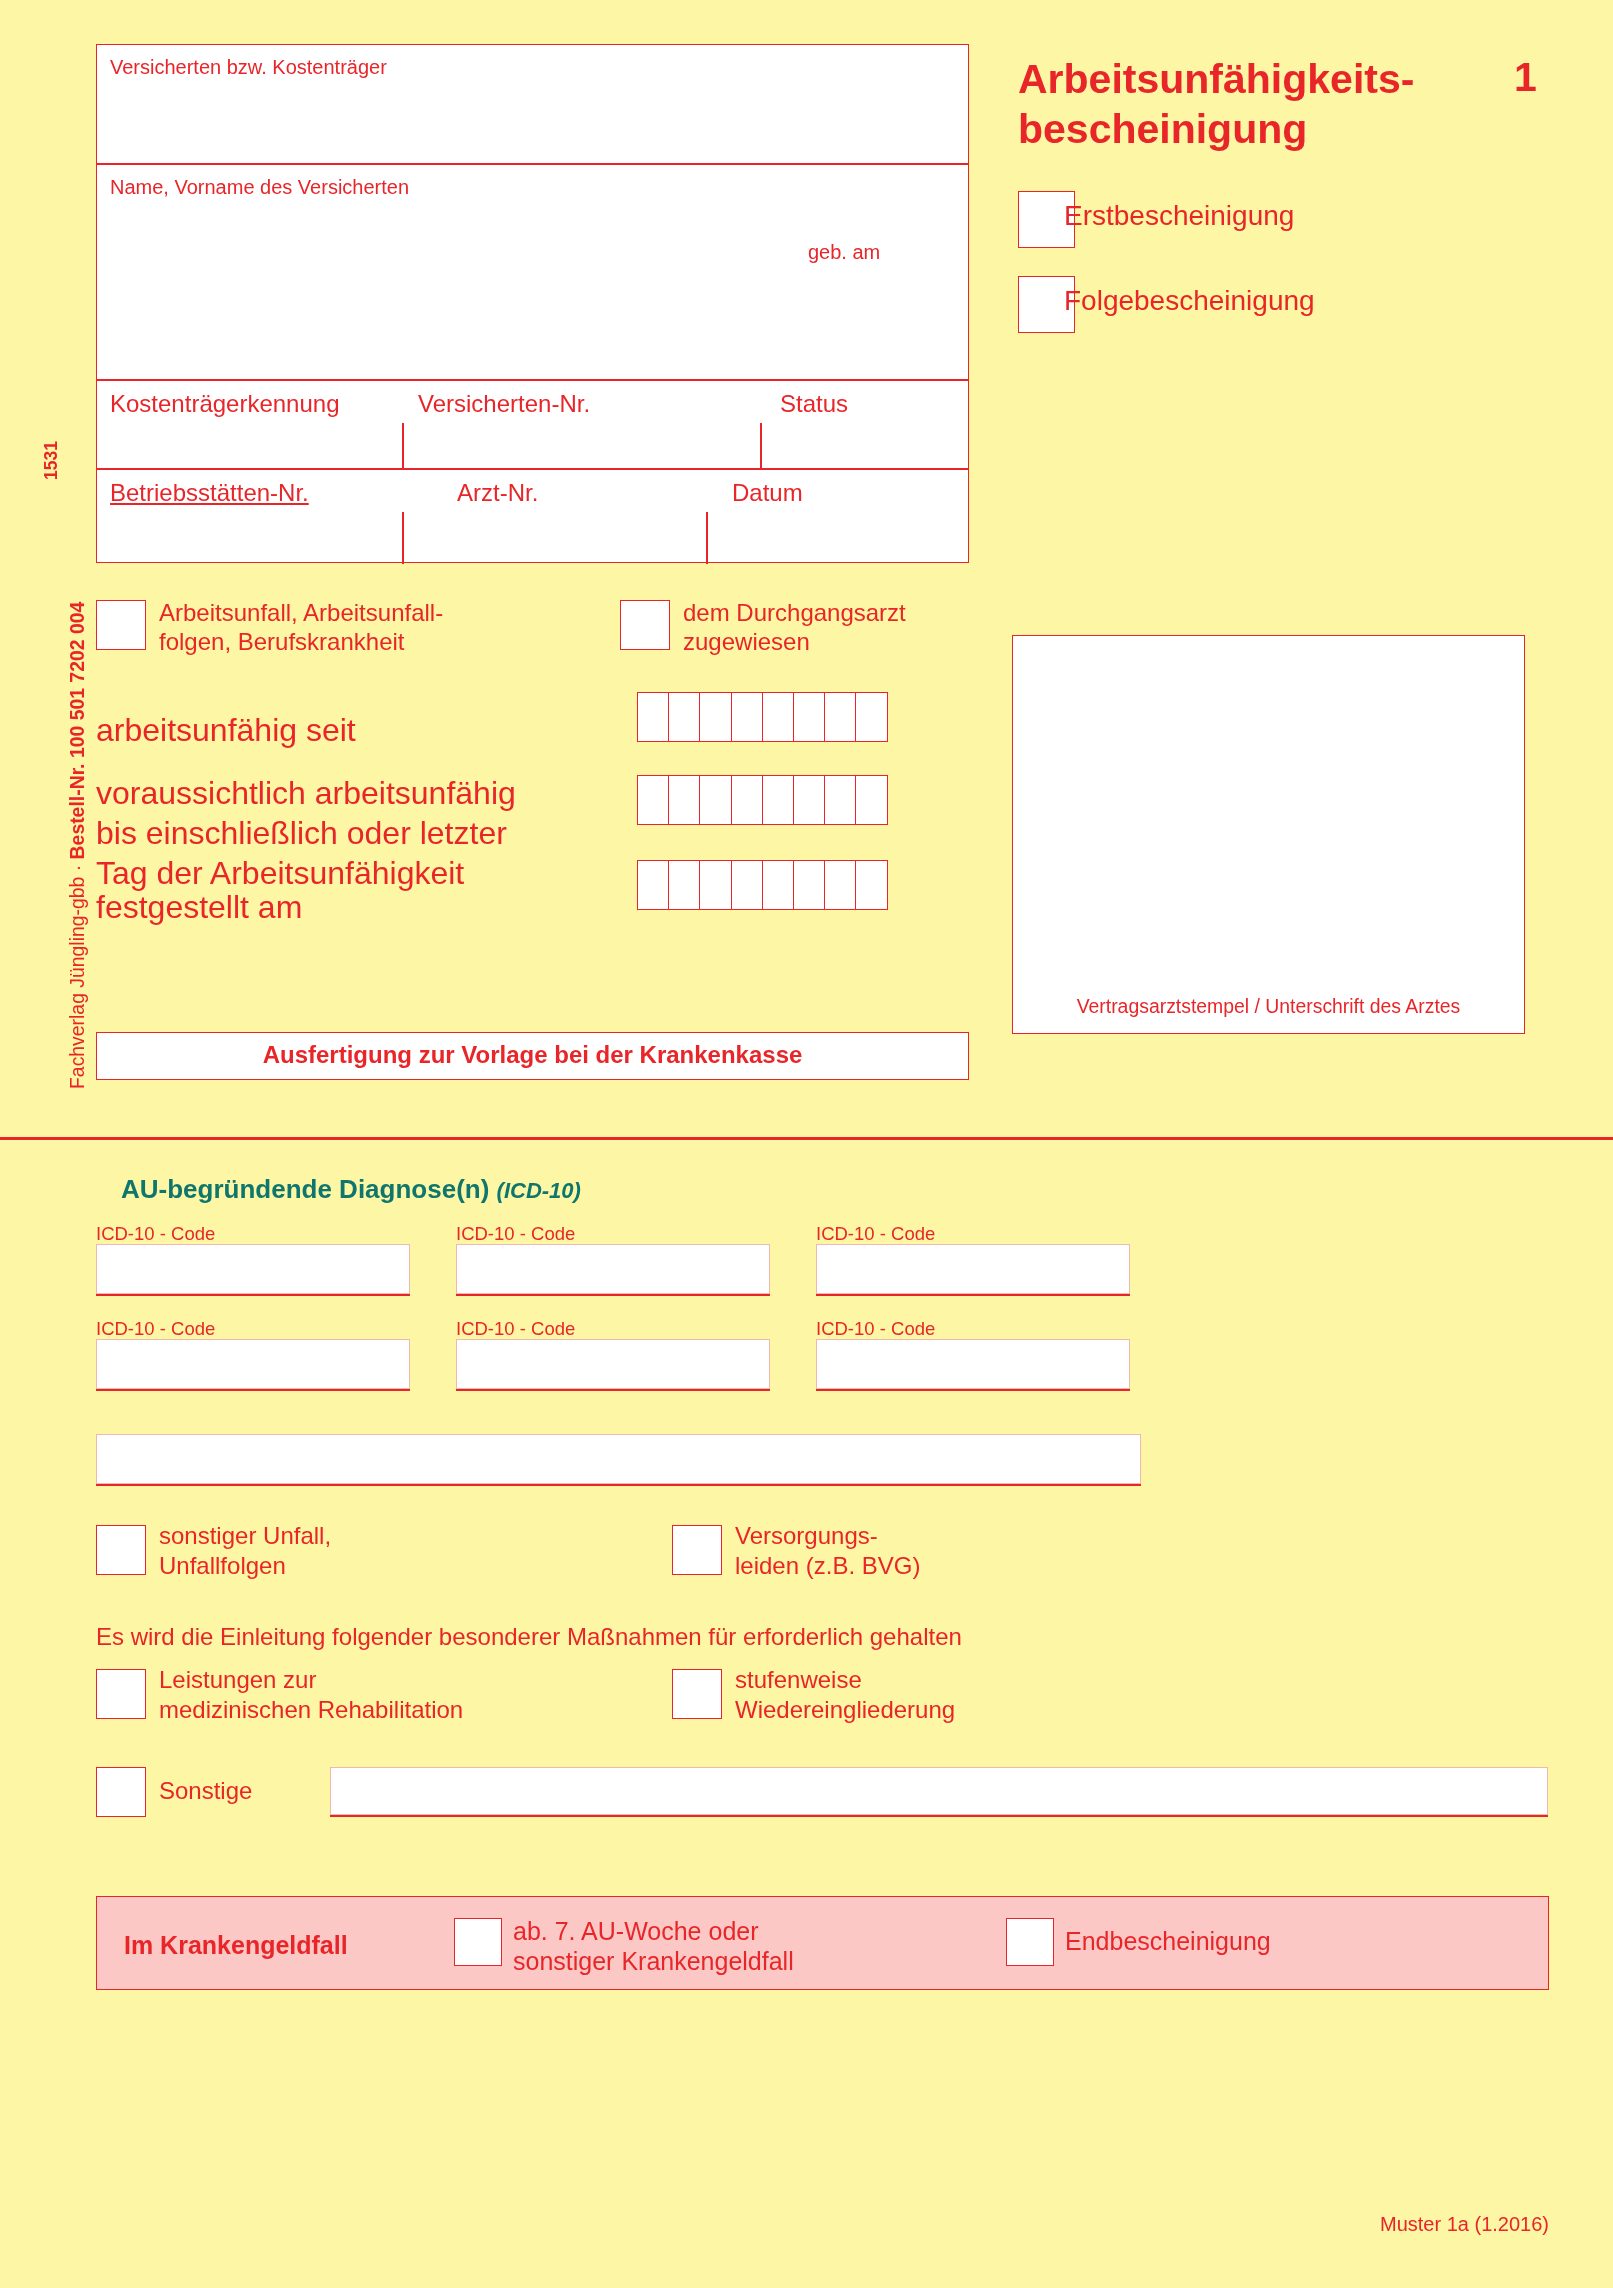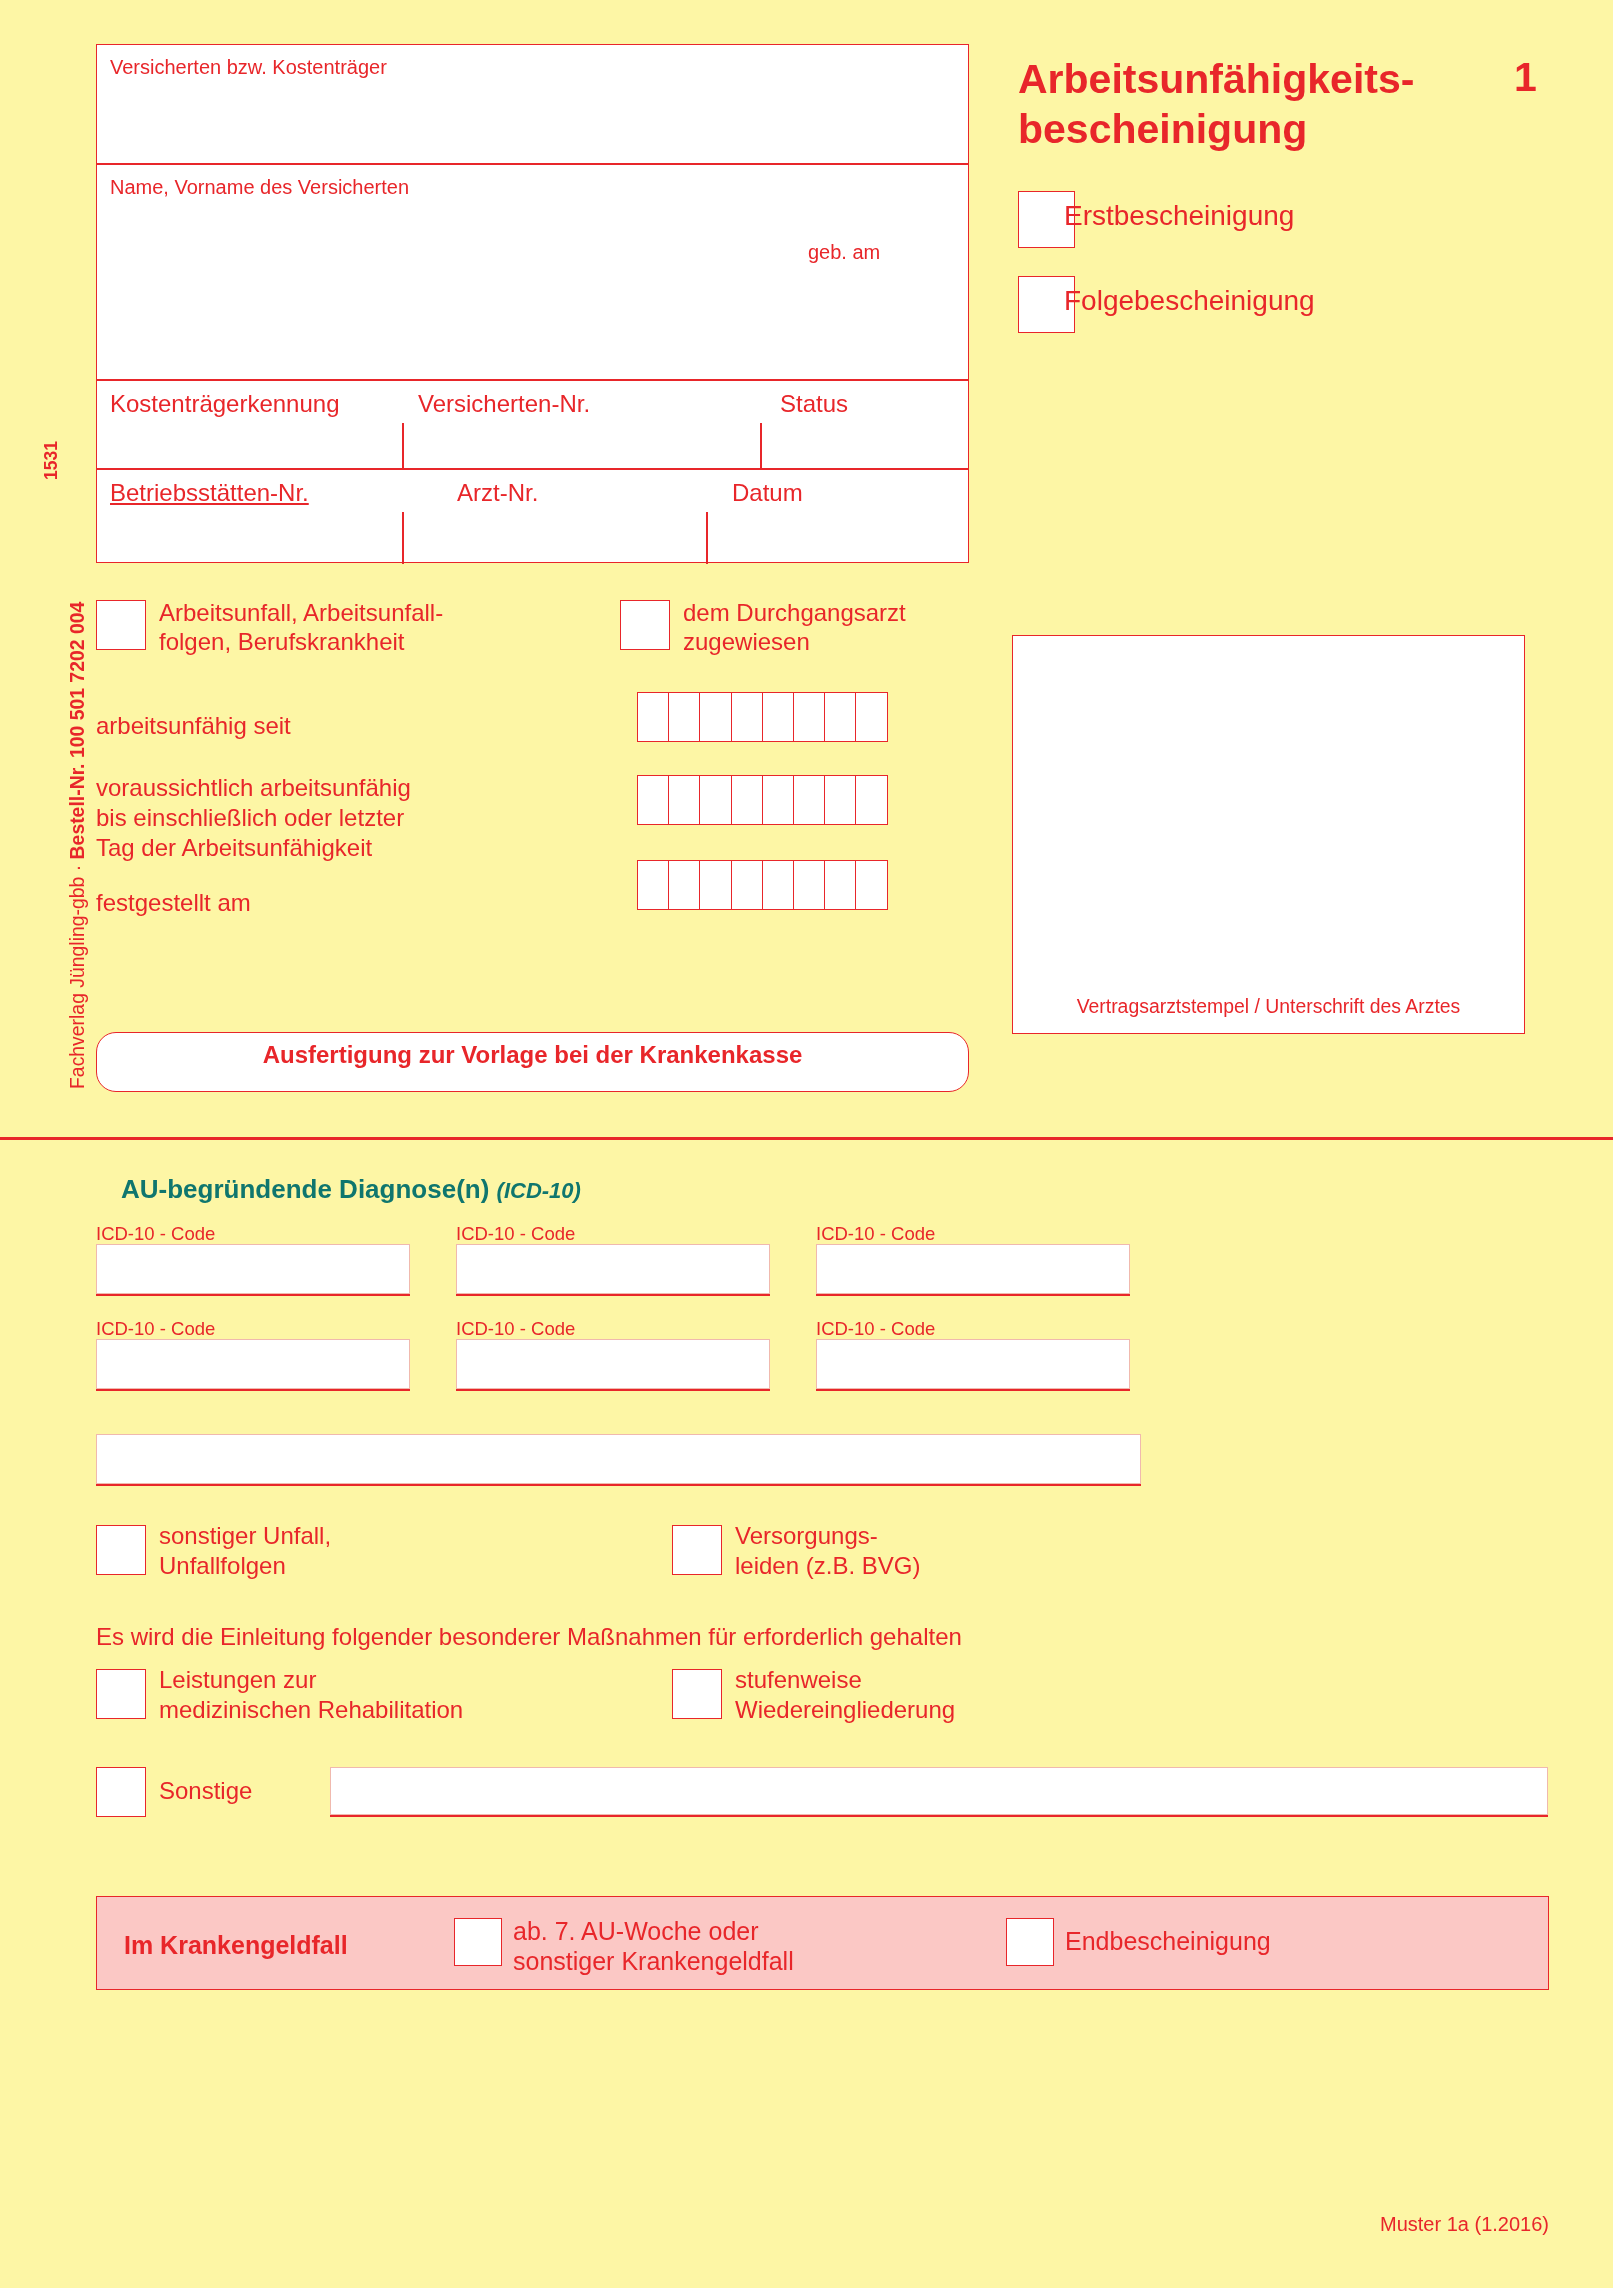--- a/index.html
+++ b/index.html
@@ -146,21 +146,21 @@
     height: 50px;
     border: 1.8px solid #e8262a;
     background: #ffffff;
     box-sizing: border-box;
     margin-left: -1.8px;
   }
   .daterow .cell:first-child { margin-left: 0; }
   .rowlabel {
     position: absolute;
     color: #e8262a;
-    font-size: 24px;
+    font-size: 32px;
     line-height: 1.22;
   }
 
   
   .stamp {
     position: absolute;
     left: 1012px; top: 635px;
     width: 513px; height: 399px;
   }
   .stamp-cap {
@@ -169,21 +169,21 @@
     width: 513px;
     text-align: center;
     color: #e8262a;
     font-size: 19.4px;
   }
 
   
   .ausf {
     position: absolute;
     left: 96px; top: 1032px;
-    width: 873px; height: 60px; border-radius: 20px;
+    width: 873px; height: 48px;
   }
   .ausf span {
     display: block;
     text-align: center;
     line-height: 44px;
     color: #e8262a;
     font-size: 24px;
     font-weight: bold;
   }
 

